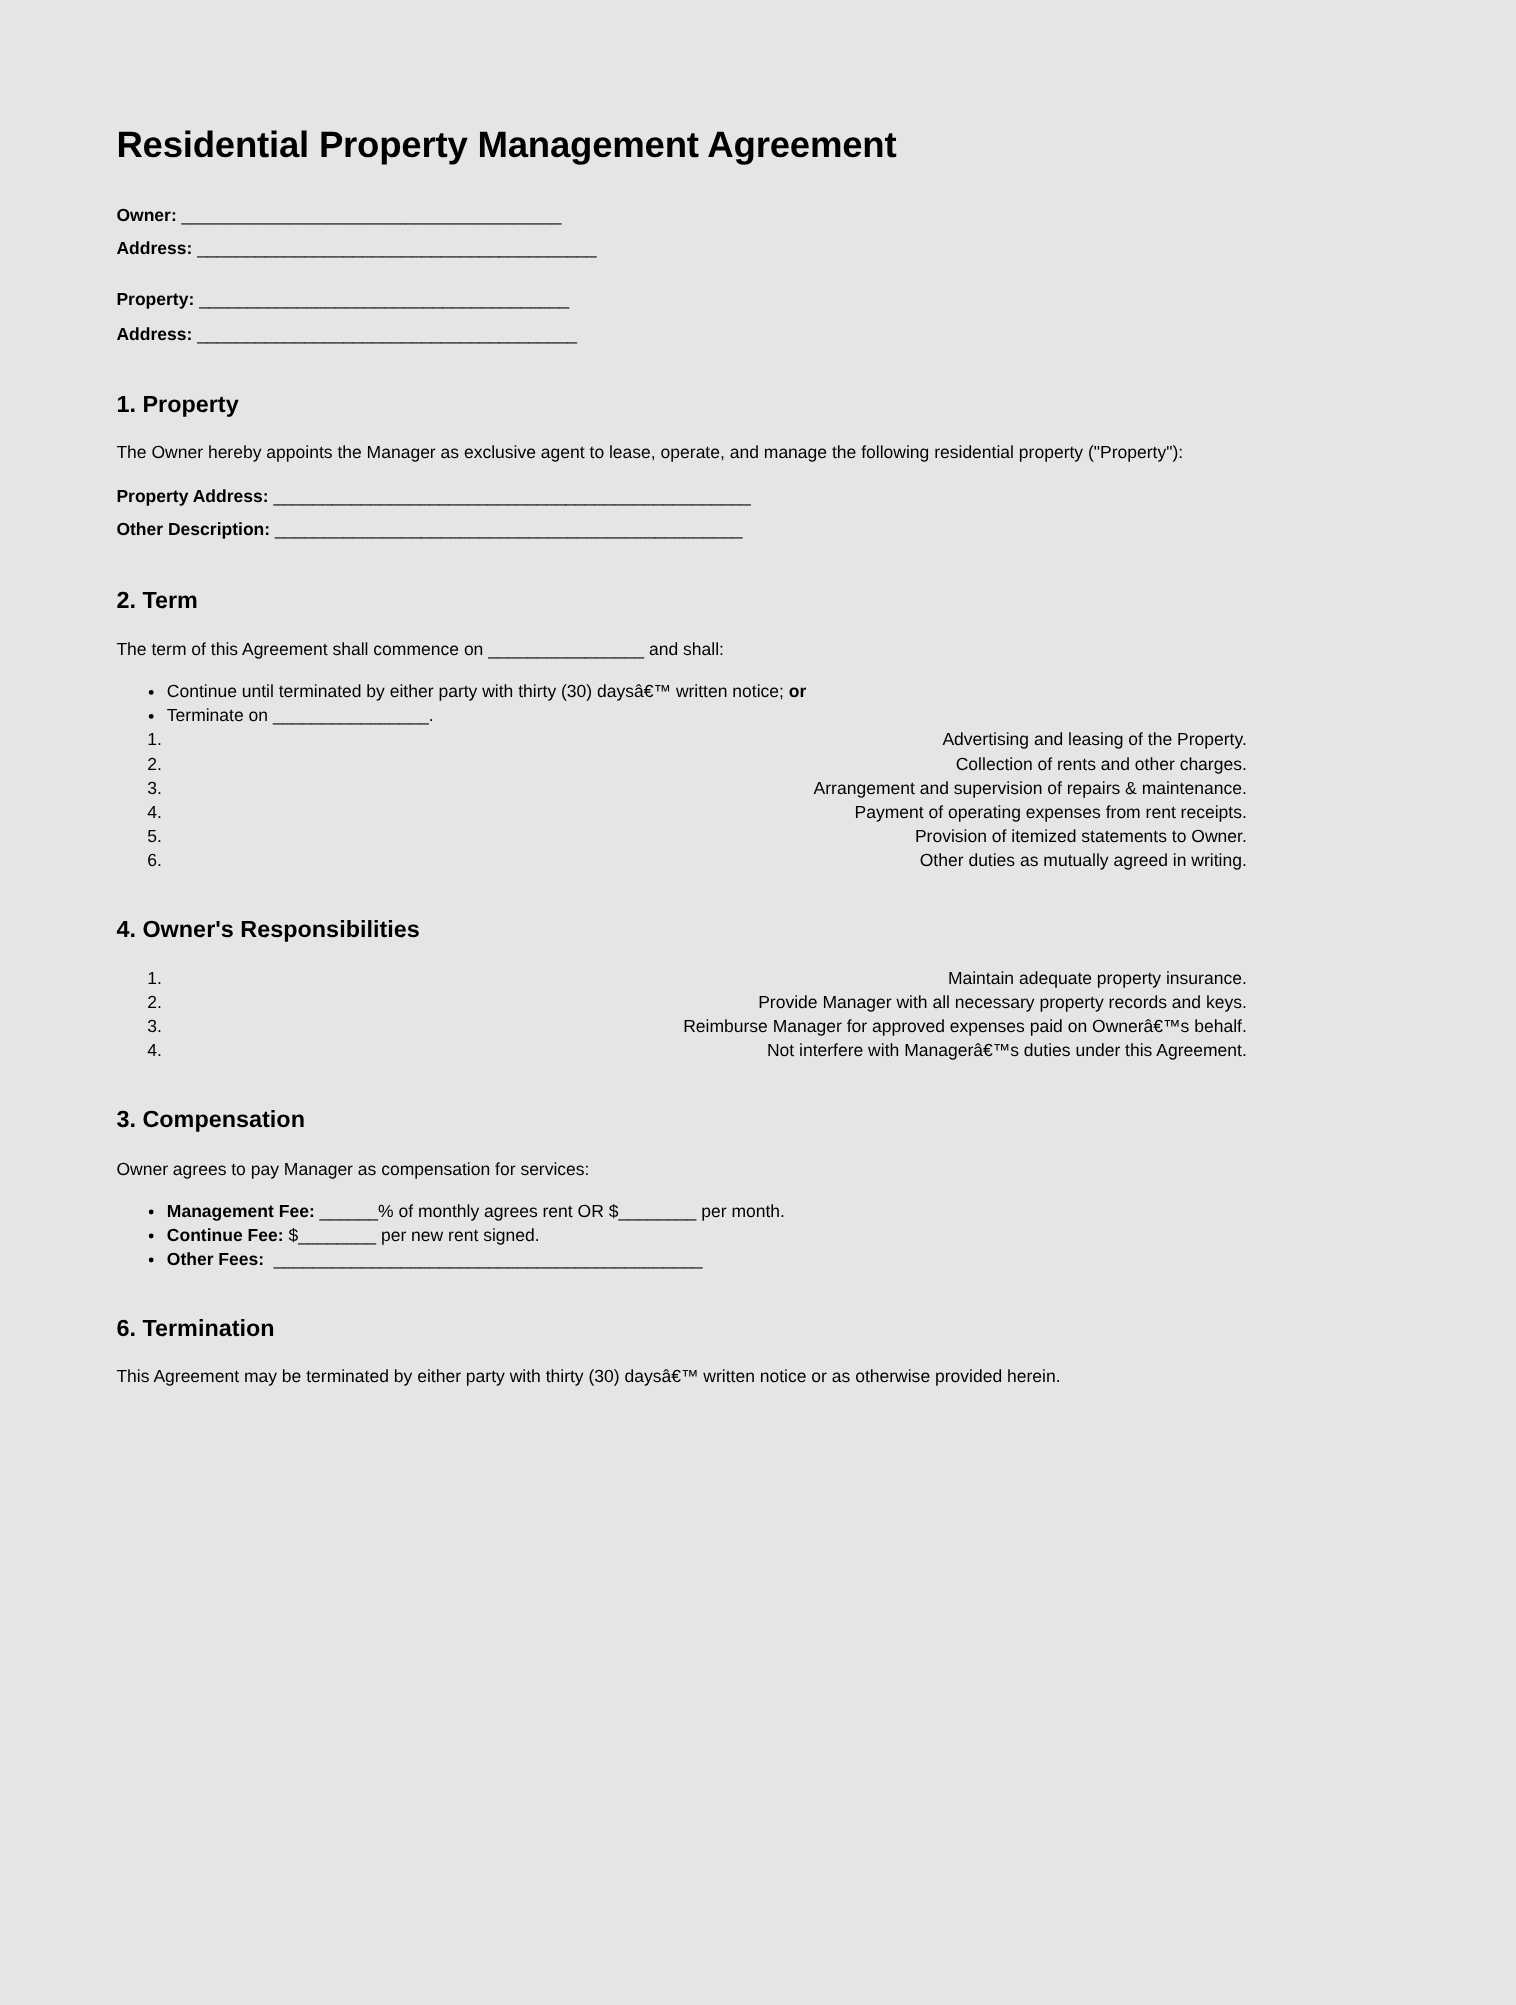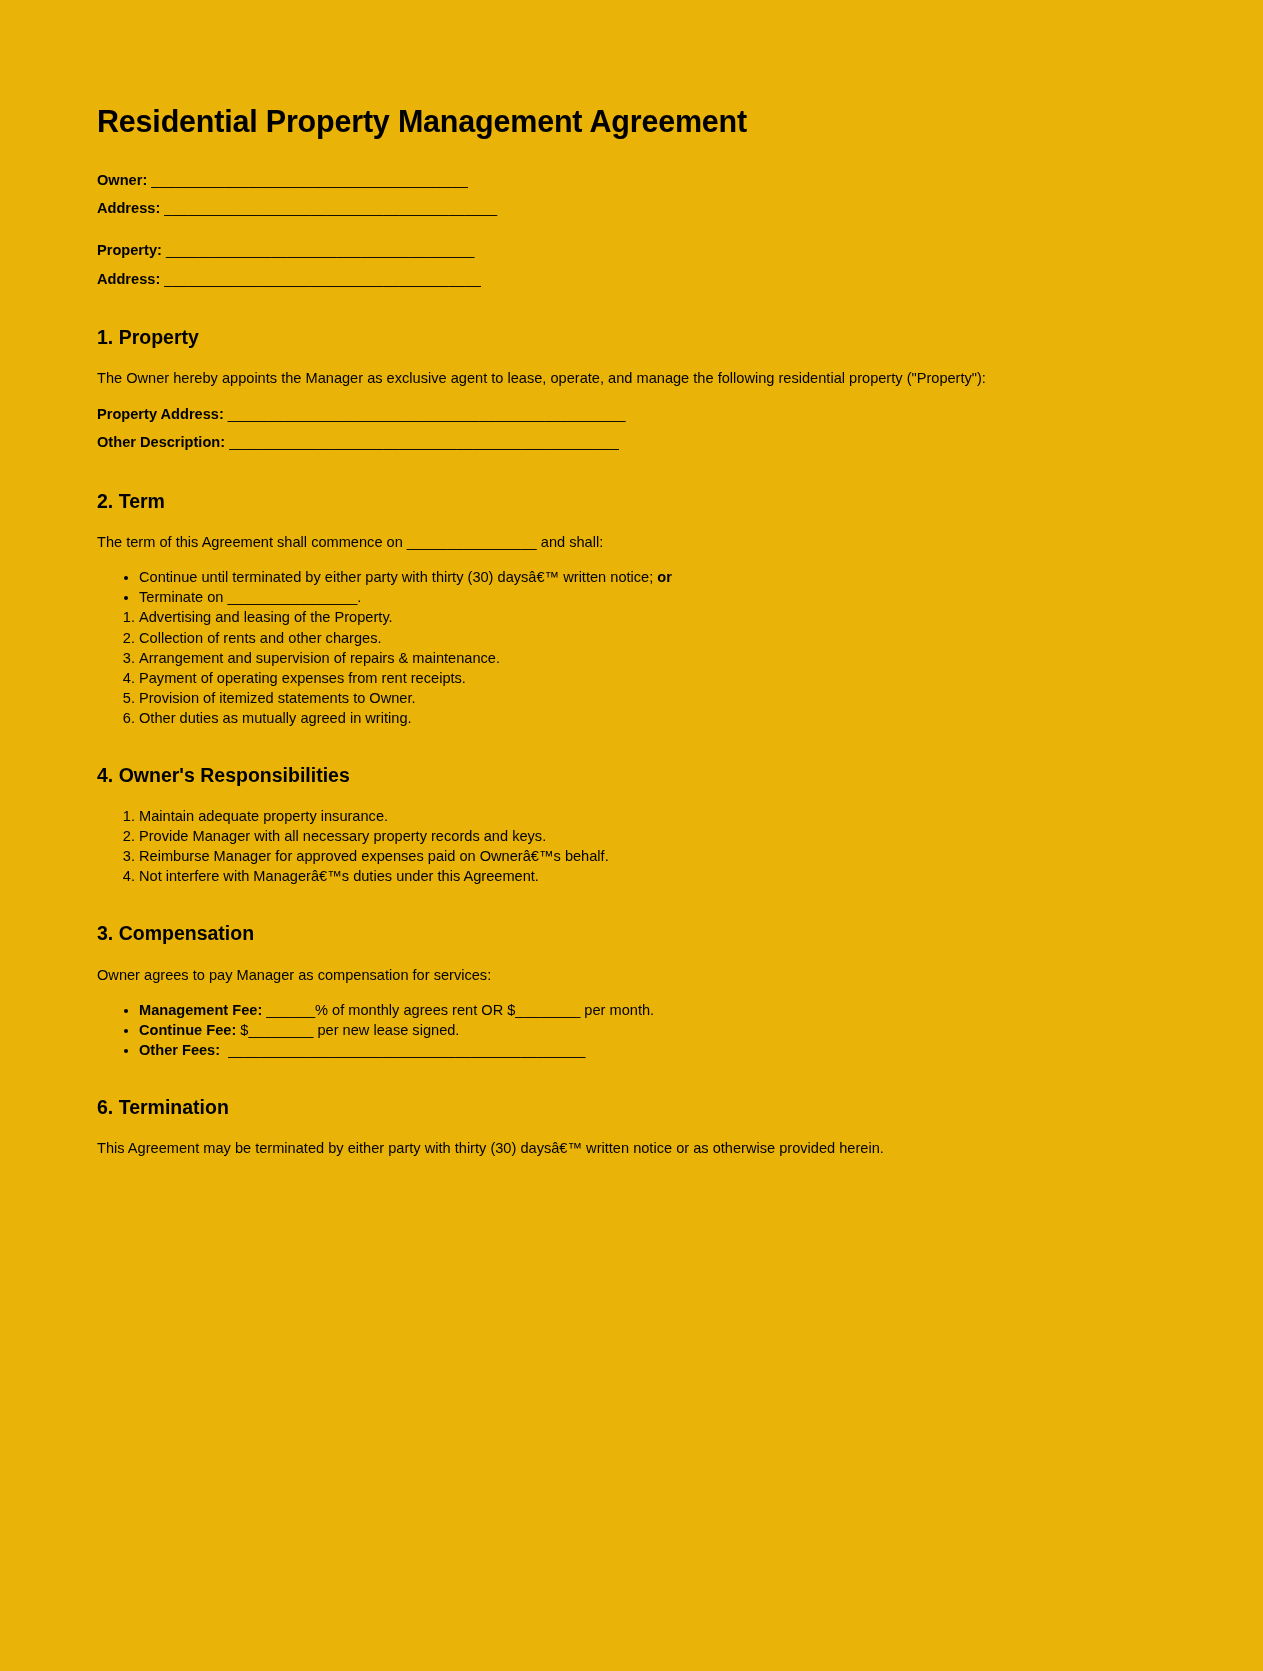--- a/index.html
+++ b/index.html
@@ -9,21 +9,21 @@
     background: #ffffff;
   }
   body {
     font-family: "Liberation Sans", sans-serif;
     color: #000000;
   }
   .page {
     width: 1263px;
     min-height: 1671px;
     box-sizing: border-box;
-    background: #eab308;
+    background: #e5e5e5;
     margin: 0 auto;
     position: relative;
   }
   .content {
     position: absolute;
     left: 97px;
     top: 104px;
     width: 942px;
   }
   h1.doc-title {
@@ -71,20 +71,21 @@
   }
   ol.numlist {
     margin: 0;
     padding-left: 42px;
     list-style-type: decimal;
   }
   ol.numlist li {
     font-size: 14.6px;
     line-height: 1.38;
     margin: 0;
+    text-align: right;
   }
   .b { font-weight: bold; }
   .rule { white-space: pre; }
 </style>
 </head>
 <body>
 
 <div class="page">
   <div class="content">
 
@@ -145,21 +146,21 @@
       <li>Maintain adequate property insurance.</li>
       <li>Provide Manager with all necessary property records and keys.</li>
       <li>Reimburse Manager for approved expenses paid on Ownerâ€™s behalf.</li>
       <li>Not interfere with Managerâ€™s duties under this Agreement.</li>
     </ol>
 
     <h2 class="section-title">3. Compensation</h2>
     <p class="para">Owner agrees to pay Manager as compensation for services:</p>
     <ul class="bullets">
       <li><span class="b">Management Fee:</span><span class="rule"> ______% of monthly agrees rent OR $________ per month.</span></li>
-      <li><span class="b">Continue Fee:</span><span class="rule"> $________ per new lease signed.</span></li>
+      <li><span class="b">Continue Fee:</span><span class="rule"> $________ per new rent signed.</span></li>
       <li><span class="b">Other Fees:</span><span class="rule">  ____________________________________________</span></li>
     </ul>
 
     <h2 class="section-title">6. Termination</h2>
     <p class="para">This Agreement may be terminated by either party with thirty (30) daysâ€™ written notice or as otherwise provided herein.</p>
 
   </div>
 </div>
 
 </body></html>

